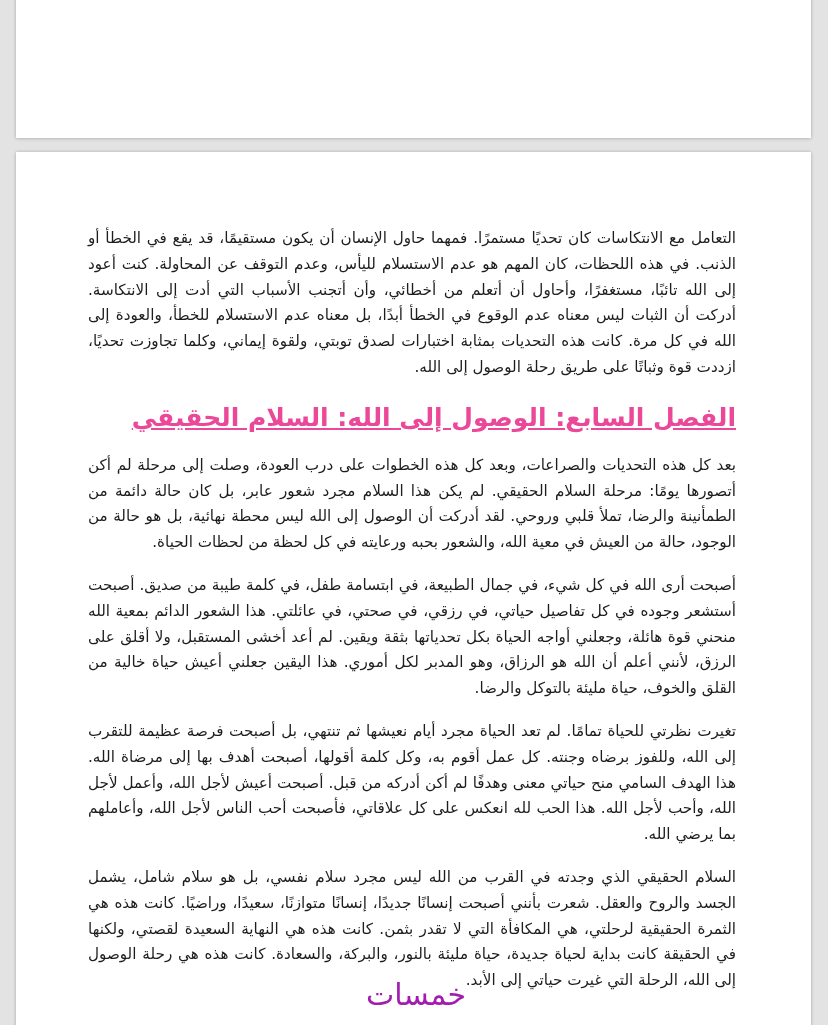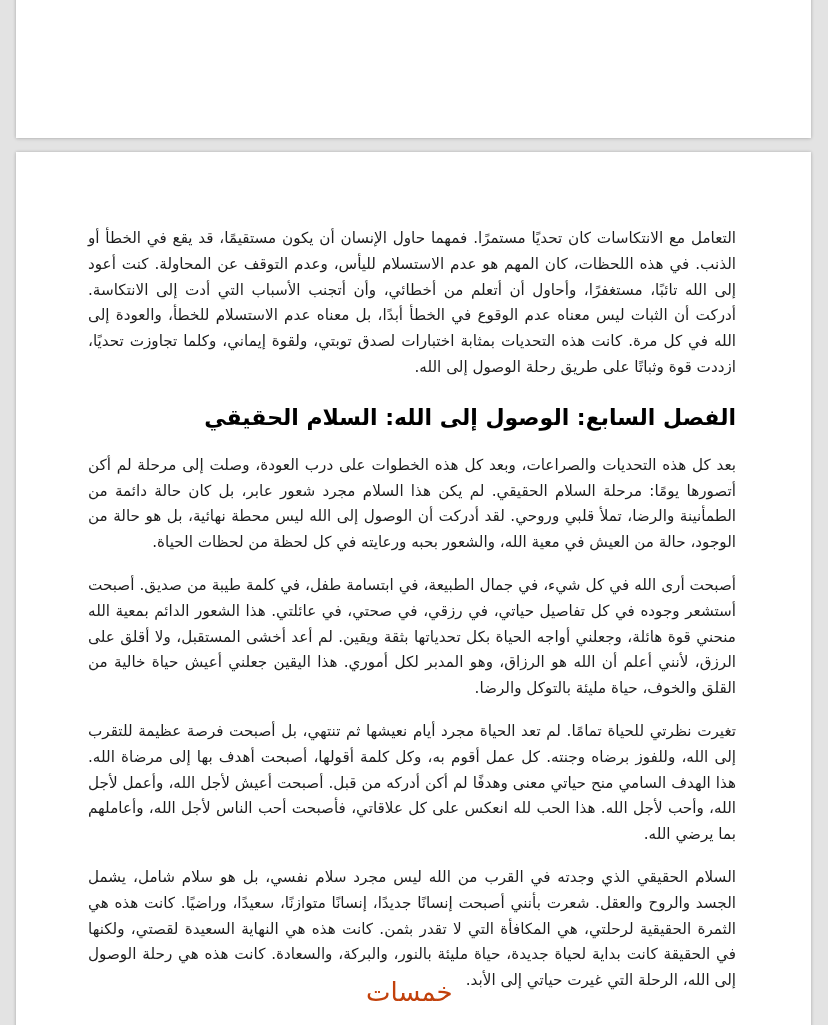--- a/index.html
+++ b/index.html
@@ -44,32 +44,33 @@
       color: #1d1d1d;
     }
     .para {
       font-size: 15.2px;
       line-height: 25.8px;
       margin: 0 0 17px 0;
       text-align: justify;
       text-align-last: right;
     }
     .chapter-title {
-      font-size: 22px;
+      font-size: 25px;
       font-weight: bold;
       line-height: 26px;
       margin: 24px 0 22px 0;
-      color: #000000;
+      color: #ec4899;
+      text-decoration: underline;
     }
     .watermark {
       position: absolute;
       left: 366px;
       top: 977px;
-      font-size: 26px;
-      color: #c2410c;
+      font-size: 30px;
+      color: #a21caf;
       letter-spacing: 1px;
       direction: rtl;
       font-family: "DejaVu Sans", sans-serif;
     }
   </style>
 </head>
 <body>
 
 <div class="viewer">
 

